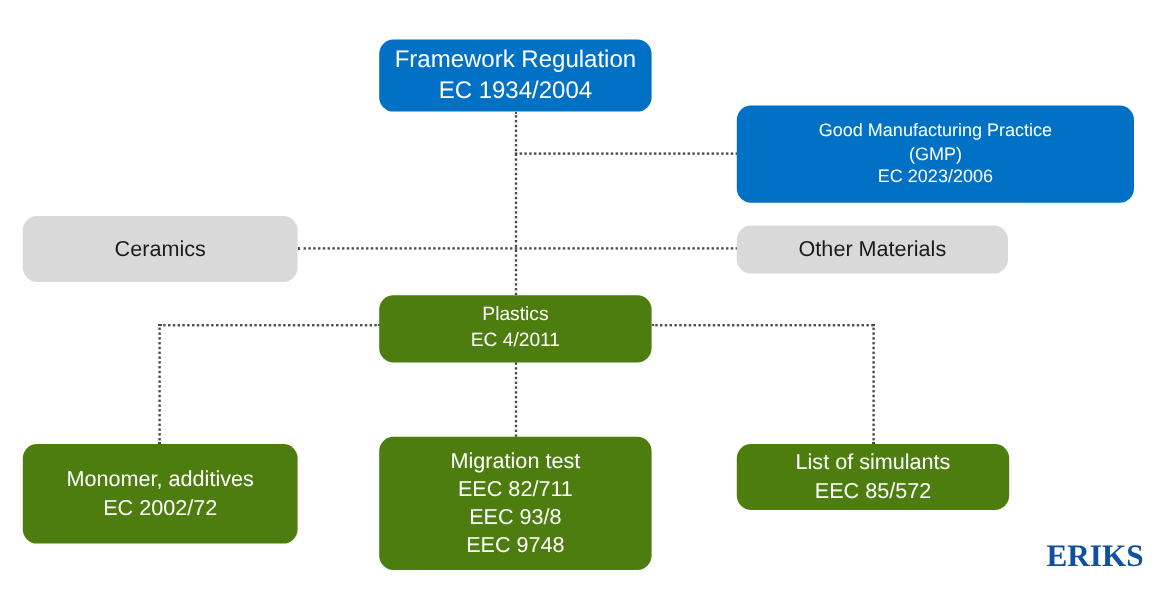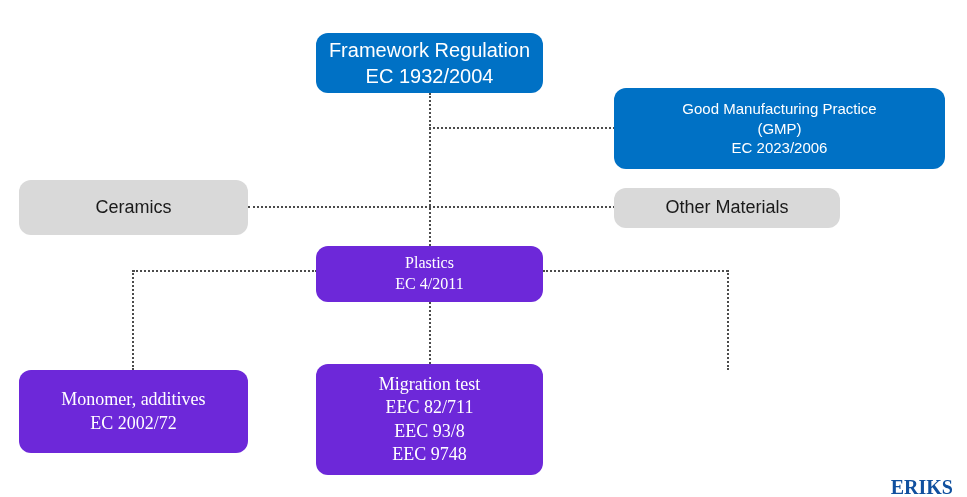--- a/index.html
+++ b/index.html
@@ -50,23 +50,22 @@
   .node .ln {
     display: block;
     white-space: nowrap;
   }
 
   .node.dark {
     background: #0071c5;
     color: #ffffff;
   }
   .node.light {
-    background: #6d28d9;
+    background: #4d7c0f;
     color: #ffffff;
-    font-family: Liberation Serif, serif;
   }
   .node.grey {
     background: #d9d9d9;
     color: #1a1a1a;
   }
 
   
   .fs-20 { font-size: 20px; }
   .fs-19 { font-size: 15px; }
   .fs-18 { font-size: 18px; }
@@ -79,25 +78,25 @@
   #node-other          { left: 614px; top: 188px; width: 226px; height: 40px; border-radius: 12px;  }
   #node-plastics       { left: 316px; top: 246px; width: 227px; height: 56px;  }
   #node-monomer        { left: 19px;  top: 370px; width: 229px; height: 83px;  }
   #node-migration      { left: 316px; top: 364px; width: 227px; height: 111px; }
   #node-simulants      { left: 614px; top: 370px; width: 227px; height: 55px;  }
 
   
   #logo {
     position: absolute;
     right: 14px;
-    bottom: 0;
+    bottom: 20px;
     z-index: 3;
     font-family: "Liberation Serif", "DejaVu Serif", serif;
     font-weight: bold;
-    font-size: 20px;
+    font-size: 26px;
     letter-spacing: 0px;
     color: #10509f;
     line-height: 1;
   }
 </style>
 </head>
 <body>
 
 <div id="canvas">
 
@@ -108,21 +107,21 @@
   <div class="conn h" style="left:248px; top:206px; width:367px;"></div>
 
   <div class="conn v" style="left:429px; top:302px; height:62px;"></div>
   <div class="conn h" style="left:133px; top:270px; width:184px;"></div>
   <div class="conn h" style="left:543px; top:270px; width:185px;"></div>
   <div class="conn v" style="left:132px; top:270px; height:100px;"></div>
   <div class="conn v" style="left:727px; top:270px; height:100px;"></div>
 
   <div class="node dark fs-20" id="node-framework">
     <span class="ln">Framework Regulation</span>
-    <span class="ln">EC 1932/2004</span>
+    <span class="ln">EC 1934/2004</span>
   </div>
 
   <div class="node dark fs-19" id="node-gmp">
     <span class="ln">Good Manufacturing Practice</span>
     <span class="ln">(GMP)</span>
     <span class="ln">EC 2023/2006</span>
   </div>
 
   <div class="node grey fs-18" id="node-ceramics">
     <span class="ln">Ceramics</span>
@@ -142,16 +141,20 @@
     <span class="ln">EC 2002/72</span>
   </div>
 
   <div class="node light fs-18" id="node-migration">
     <span class="ln">Migration test</span>
     <span class="ln">EEC 82/711</span>
     <span class="ln">EEC 93/8</span>
     <span class="ln">EEC 9748</span>
   </div>
 
+  <div class="node light fs-18" id="node-simulants">
+    <span class="ln">List of simulants</span>
+    <span class="ln">EEC 85/572</span>
+  </div>
 
   <div id="logo">ERIKS</div>
 
 </div>
 
 </body></html>

